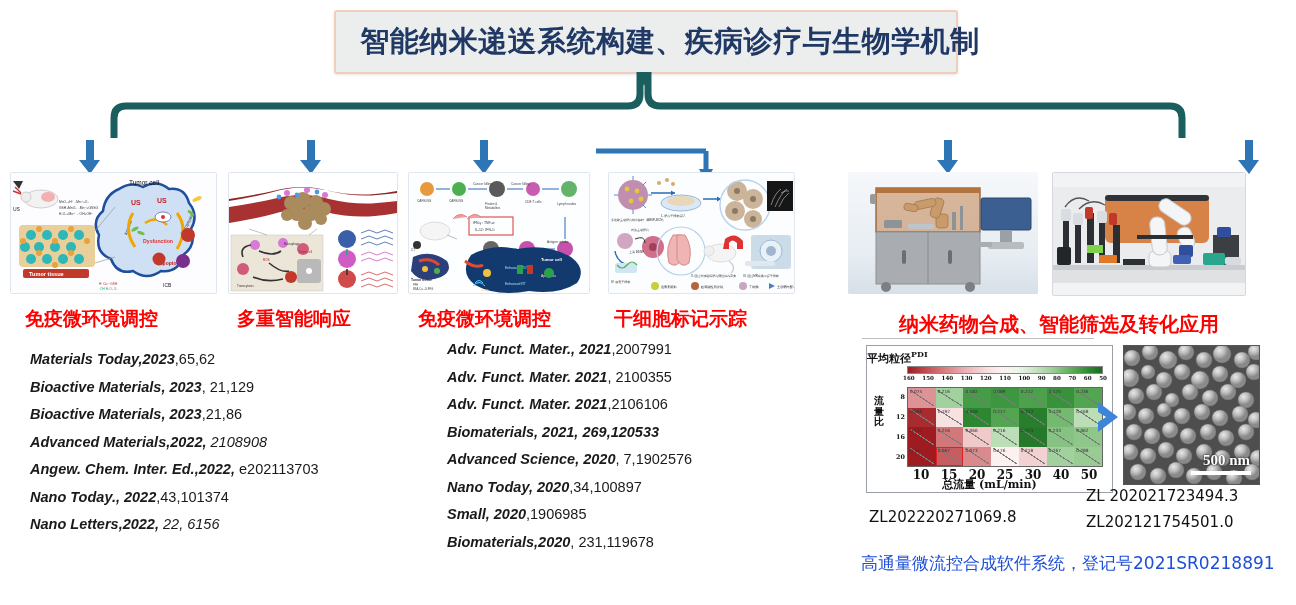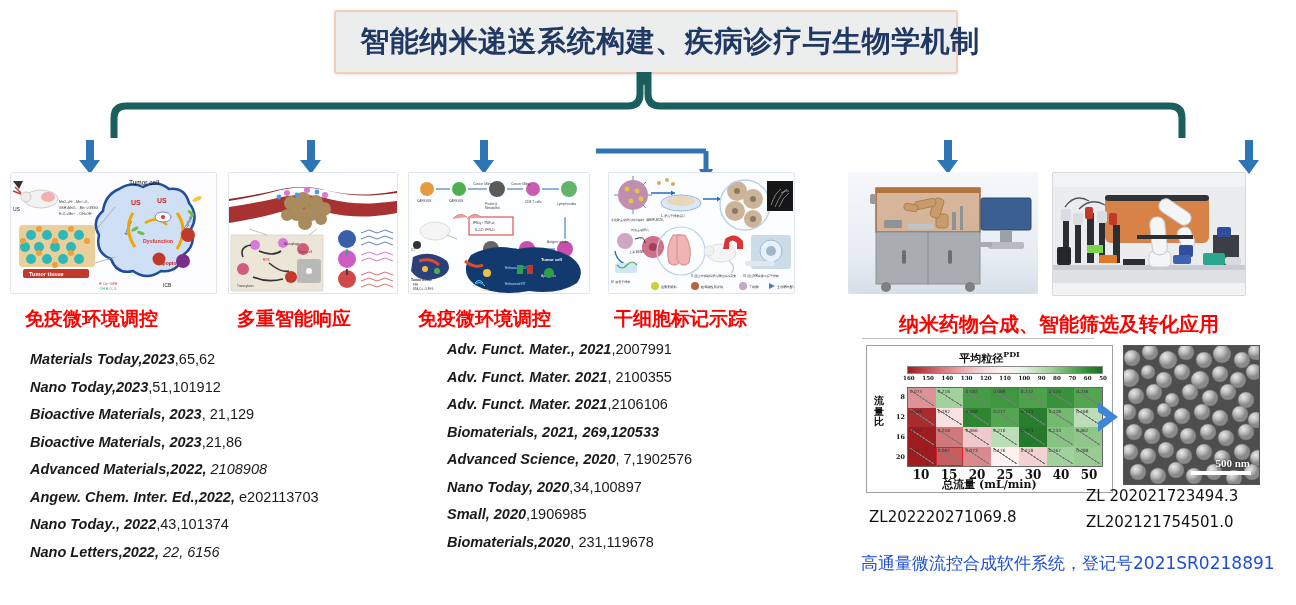--- a/index.html
+++ b/index.html
@@ -75,21 +75,21 @@
     font-family:"DejaVu Sans","Liberation Sans",sans-serif;
     font-size:17px;color:#1d4ed8;white-space:nowrap;
   }
 
   
   .chartbox{
     position:absolute;left:866px;top:345px;width:247px;height:148px;
     background:#fff;border:1px solid #9aa0a6;box-sizing:border-box;
   }
   .chart-title{
-    position:absolute;left:0;right:0;top:3px;text-align:center;
+    position:absolute;left:0;right:0;top:3px;text-align:left;
     font-family:"DejaVu Serif","Liberation Serif",serif;
     font-weight:bold;font-size:11px;color:#111;
   }
   .chart-title .pdi{font-size:8px;vertical-align:super;}
   .cbar{position:absolute;left:40px;top:20px;width:196px;height:8px;
         background:linear-gradient(to right,#9e1b20 0%,#c4494d 9%,#d9797c 18%,#ecb3b5 30%,
         #f7dcdd 40%,#fdf1f0 48%,#eef6ec 56%,#cfe6cb 64%,#9fcf9a 74%,#5fae5b 84%,#2f8a33 93%,#1d6b22 100%);
         border:1px solid #888;box-sizing:border-box;}
   .cbar-ticks{position:absolute;left:36px;top:29px;width:204px;height:10px;
               display:flex;justify-content:space-between;}
@@ -112,21 +112,21 @@
         color:#111;line-height:1.05;text-align:center;}
   .xaxis{position:absolute;left:40px;top:122px;width:196px;display:flex;justify-content:space-around;}
   .xaxis span{font-family:"DejaVu Serif","Liberation Serif",serif;font-size:12px;font-weight:bold;color:#111;}
   .xlab{position:absolute;left:0;right:0;top:131px;text-align:center;
         font-family:"DejaVu Serif","Liberation Serif",serif;font-size:11px;font-weight:bold;color:#111;}
 
   
   .sembox{position:absolute;left:1123px;top:345px;width:137px;height:140px;
           border:1px solid #555;box-sizing:border-box;overflow:hidden;background:#4a4a4a;}
   .sem-bar{position:absolute;right:8px;bottom:9px;width:60px;height:4px;background:#fff;}
-  .sem-txt{position:absolute;right:9px;bottom:15px;color:#fff;font-size:11px;font-weight:bold;
+  .sem-txt{position:absolute;right:9px;bottom:15px;color:#fff;font-size:15px;font-weight:bold;
            font-family:"Liberation Serif","DejaVu Serif",serif;text-shadow:0 0 2px #000;}
 
   .bigarrow{position:absolute;left:1096px;top:400px;width:26px;height:34px;}
 
   
   .ruler{position:absolute;left:862px;top:338px;width:232px;height:1px;background:#bfbfbf;}
 </style>
 </head>
 <body>
 
@@ -609,23 +609,20 @@
   <div class="sec-label" style="left:237px;top:306px;">多重智能响应</div>
   <div class="sec-label" style="left:418px;top:306px;">免疫微环境调控</div>
   <div class="sec-label" style="left:614px;top:306px;">干细胞标记示踪</div>
   <div class="sec-label big" style="left:899px;top:311px;">纳米药物合成、智能筛选及转化应用</div>
 
   <div class="ruler"></div>
 
   <div class="reflist" style="left:30px;top:352px;width:420px;">
     <div class="ref" style="margin-bottom:13px;">
       <span class="j">Materials Today,</span><span class="y">2023</span><span class="n">,65,62</span>
-    </div>
-    <div class="ref" style="margin-bottom:13px;">
-      <span class="j">Nano Today,</span><span class="y">2023</span><span class="n">,51,101912</span>
     </div>
     <div class="ref" style="margin-bottom:13px;">
       <span class="j">Bioactive Materials</span><span class="y">, 2023</span><span class="n">, 21,129</span>
     </div>
     <div class="ref" style="margin-bottom:13px;">
       <span class="j">Bioactive Materials</span><span class="y">, 2023</span><span class="n">,21,86</span>
     </div>
     <div class="ref" style="margin-bottom:13px;">
       <span class="j">Advanced Materials,</span><span class="y">2022,</span><span class="ni"> 2108908</span>
     </div>

